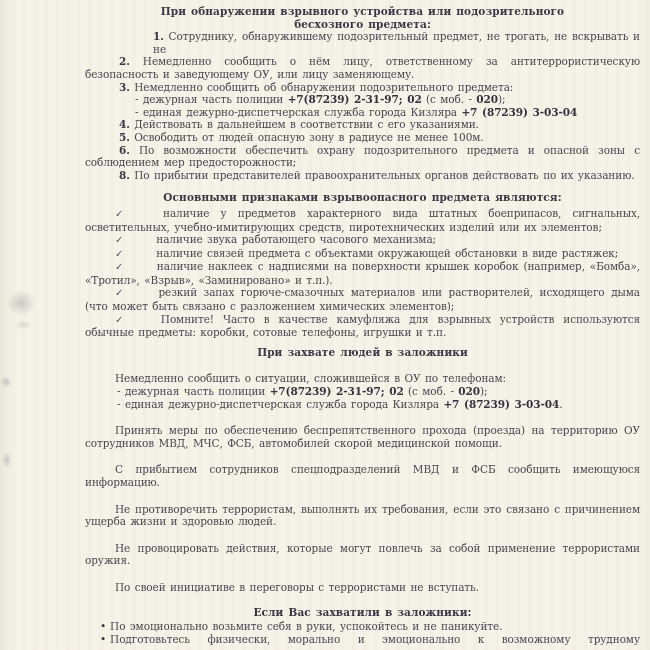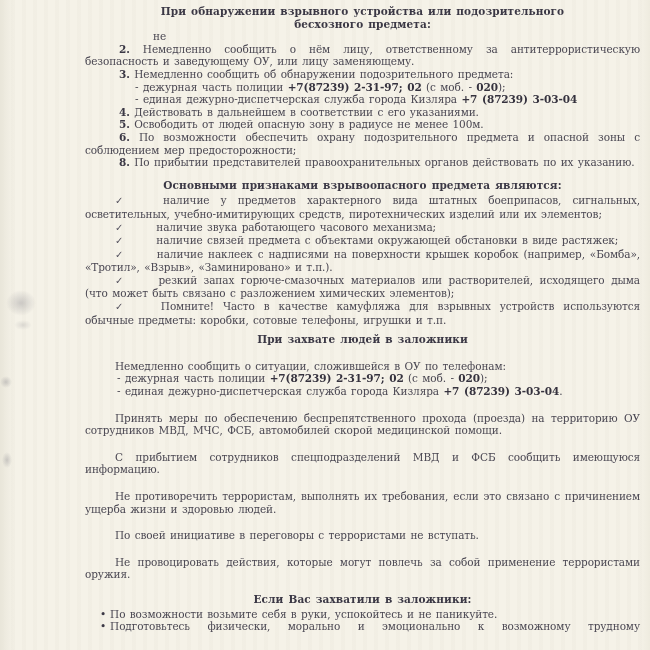--- a/index.html
+++ b/index.html
@@ -80,20 +80,21 @@
 
   <div class="smudge s1"></div>
   <div class="smudge s2"></div>
   <div class="smudge s3"></div>
   <div class="smudge s4"></div>
 
   <p class="sec-title">При обнаружении взрывного устройства или подозрительного
 бесхозного предмета:</p>
 
   <p class="item">
+      <span class="fline"><span class="num">1.</span>&nbsp;<span>Сотруднику, обнаружившему подозрительный предмет, не трогать, не вскрывать и</span></span>
       <span class="fline short">не</span>
     </p>
 
   <p class="item"><span class="num">2.</span>&nbsp;<span>Немедленно сообщить о нём лицу, ответственному за антитеррористическую безопасность и заведующему ОУ, или лицу заменяющему.</span></p>
 
   <p class="item"><span class="num">3.</span>&nbsp;<span>Немедленно сообщить об обнаружении подозрительного предмета:</span></p>
 
   <p class="phone"><span>- дежурная часть полиции </span><span class="ph-b">+7(87239)  2-31-97;  02</span><span> (с моб. - </span><span class="ph-b">020</span><span>);</span></p>
 
   <p class="phone"><span>- единая дежурно-диспетчерская служба города Кизляра </span><span class="ph-b">+7 (87239) 3-03-04</span><span></span></p>
@@ -120,21 +121,21 @@
 
   <p class="para">Немедленно сообщить о ситуации, сложившейся в ОУ по телефонам:</p>
 
   <p class="phone phone-s3"><span>- дежурная часть полиции </span><span class="ph-b">+7(87239)  2-31-97;  02</span><span> (с моб. - </span><span class="ph-b">020</span><span>);</span></p>
 
   <p class="phone phone-s3"><span>- единая дежурно-диспетчерская служба города Кизляра </span><span class="ph-b">+7 (87239) 3-03-04</span><span>.</span></p>
 
   <p class="para">Принять меры по обеспечению беспрепятственного прохода (проезда) на территорию ОУ сотрудников МВД, МЧС, ФСБ, автомобилей скорой медицинской помощи.</p>
   <p class="para">С прибытием сотрудников спецподразделений МВД и ФСБ сообщить имеющуюся информацию.</p>
   <p class="para">Не противоречить террористам, выполнять их требования, если это связано с причинением ущерба жизни и здоровью людей.</p>
+  <p class="para">Не провоцировать действия, которые могут повлечь за собой применение террористами оружия.</p>
   <p class="para">По своей инициативе в переговоры с террористами не вступать.</p>
-  <p class="para">Не провоцировать действия, которые могут повлечь за собой применение террористами оружия.</p>
 
   <p class="sec-title t4">Если Вас захватили в заложники:</p>
 
-  <p class="bullet"><span class="dot">•</span><span>По возможности возьмите себя в руки, успокойтесь и не паникуйте.</span></p>
+  <p class="bullet"><span class="dot">•</span><span>По эмоционально возьмите себя в руки, успокойтесь и не паникуйте.</span></p>
   <p class="bullet cut"><span class="dot">•</span><span>Подготовьтесь физически, морально и эмоционально к возможному трудному</span></p>
 
 </div>
 
 </body></html>

